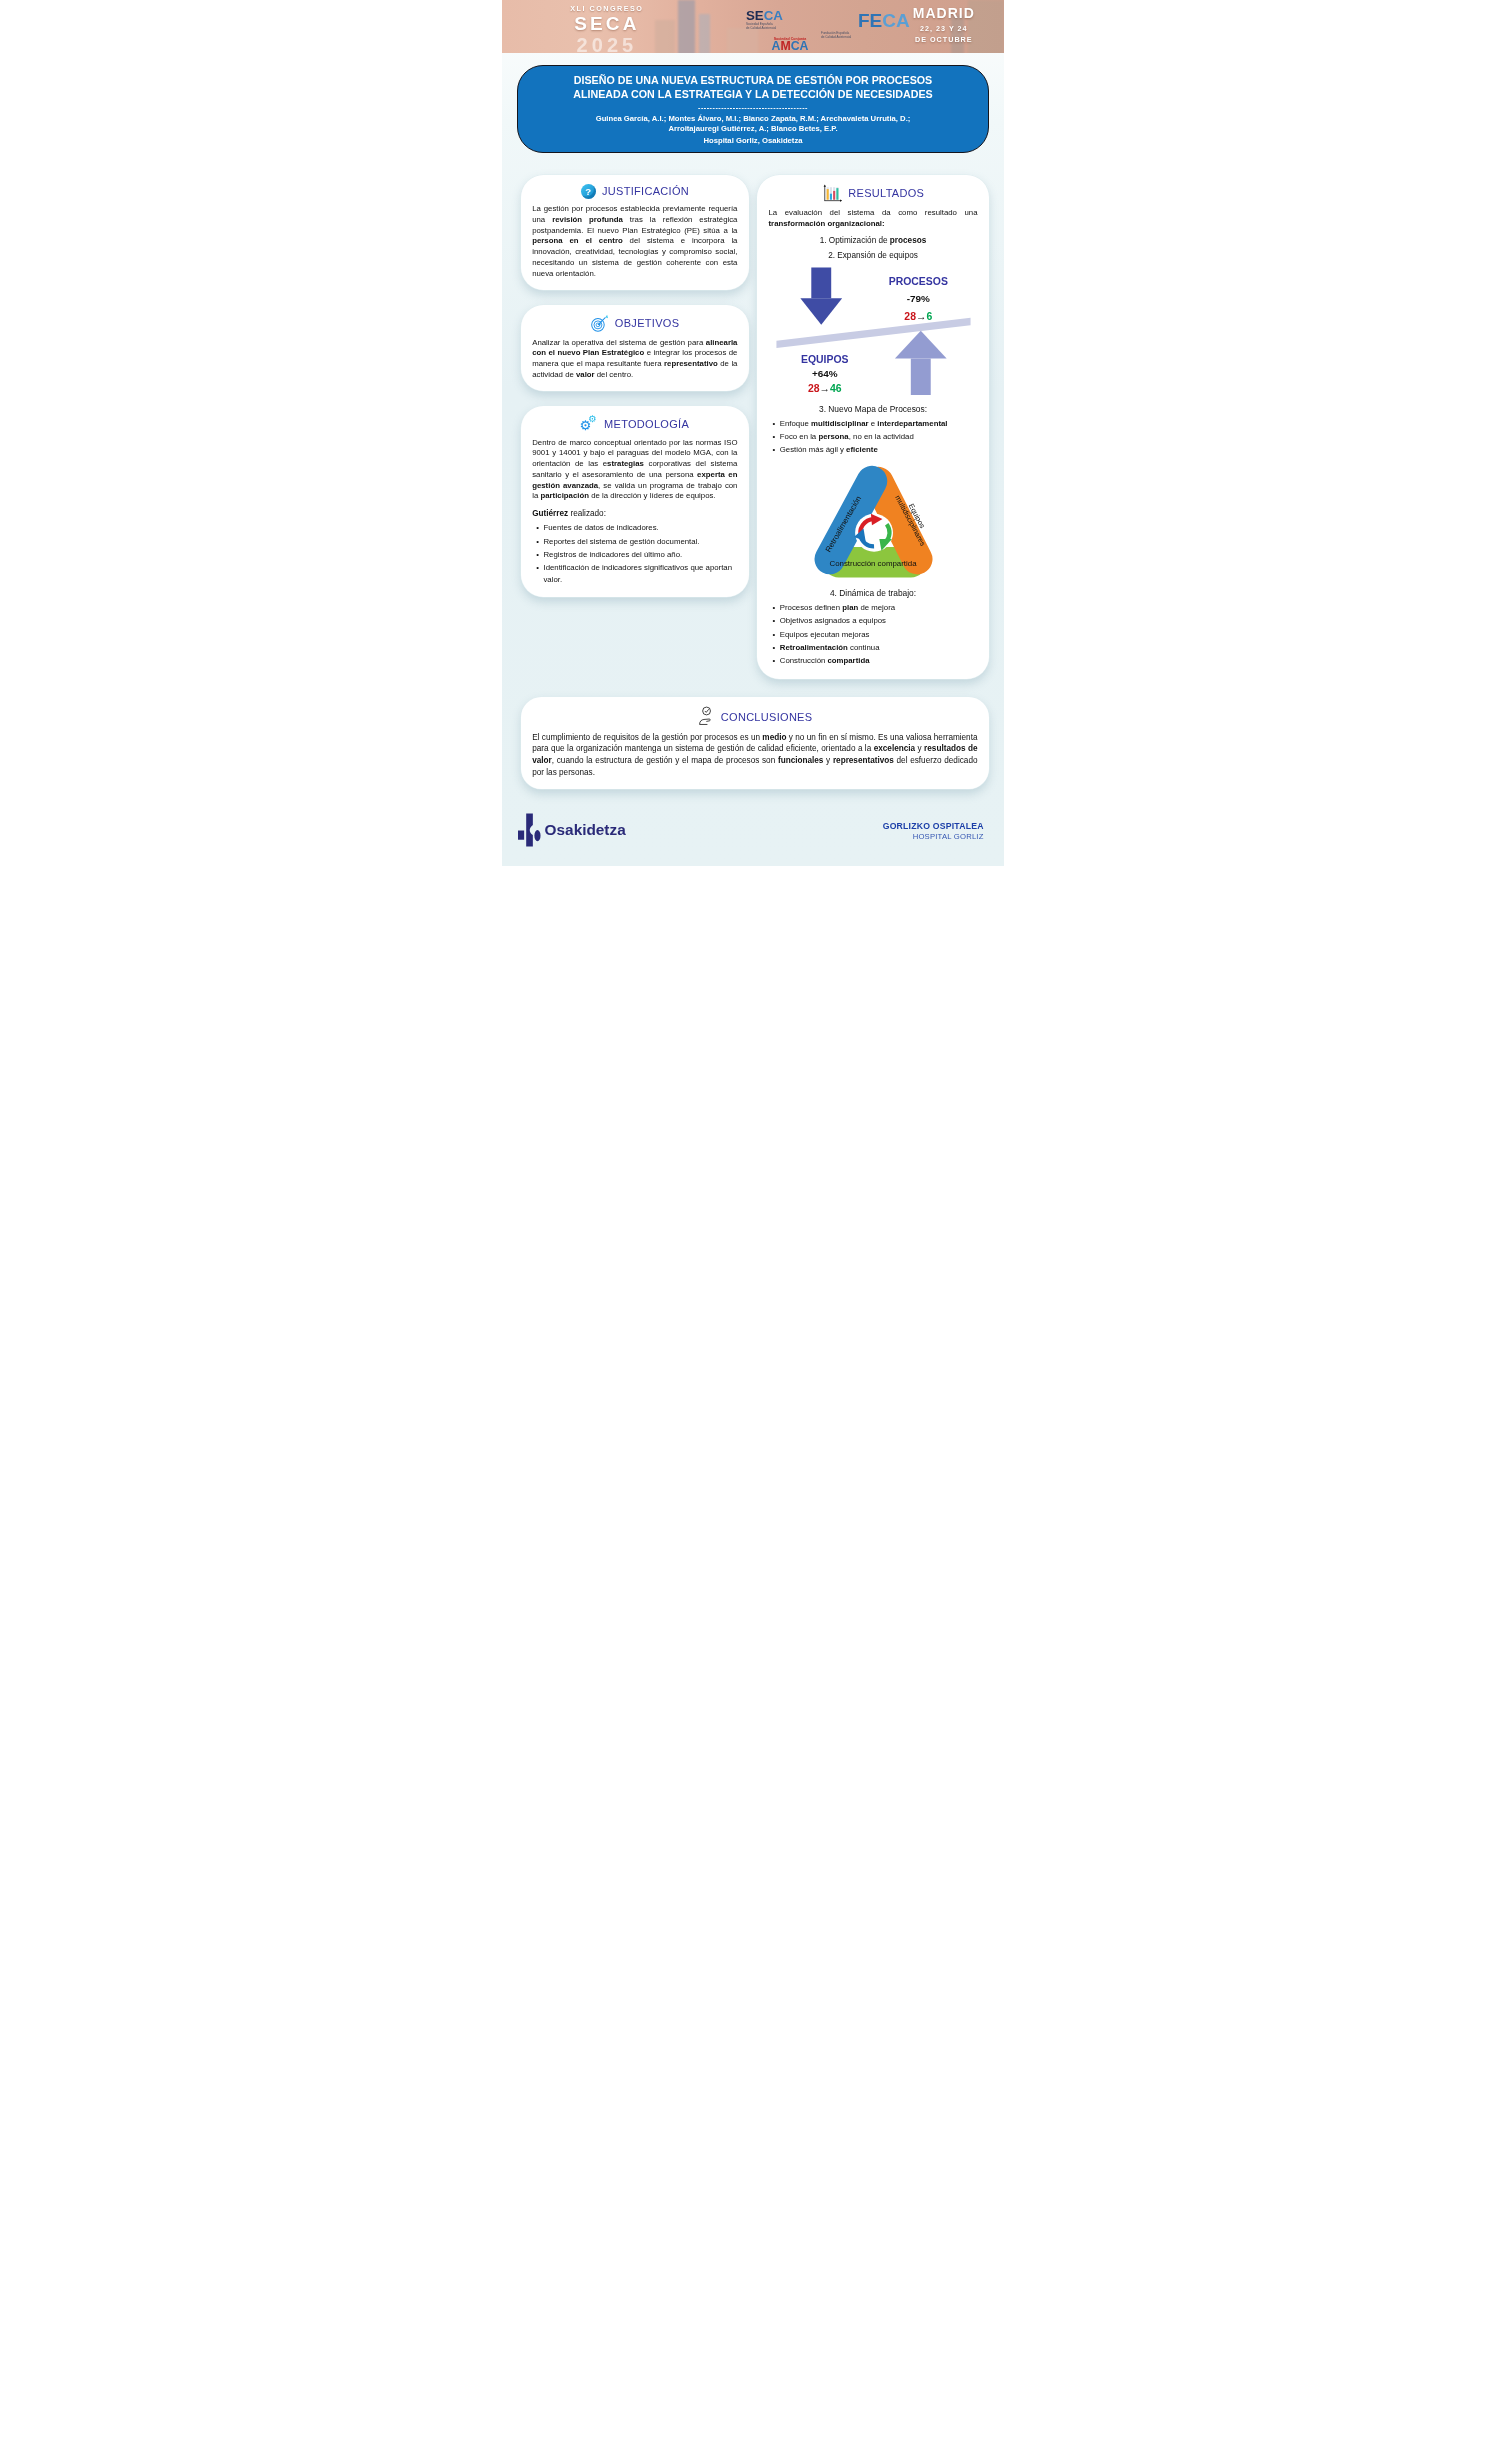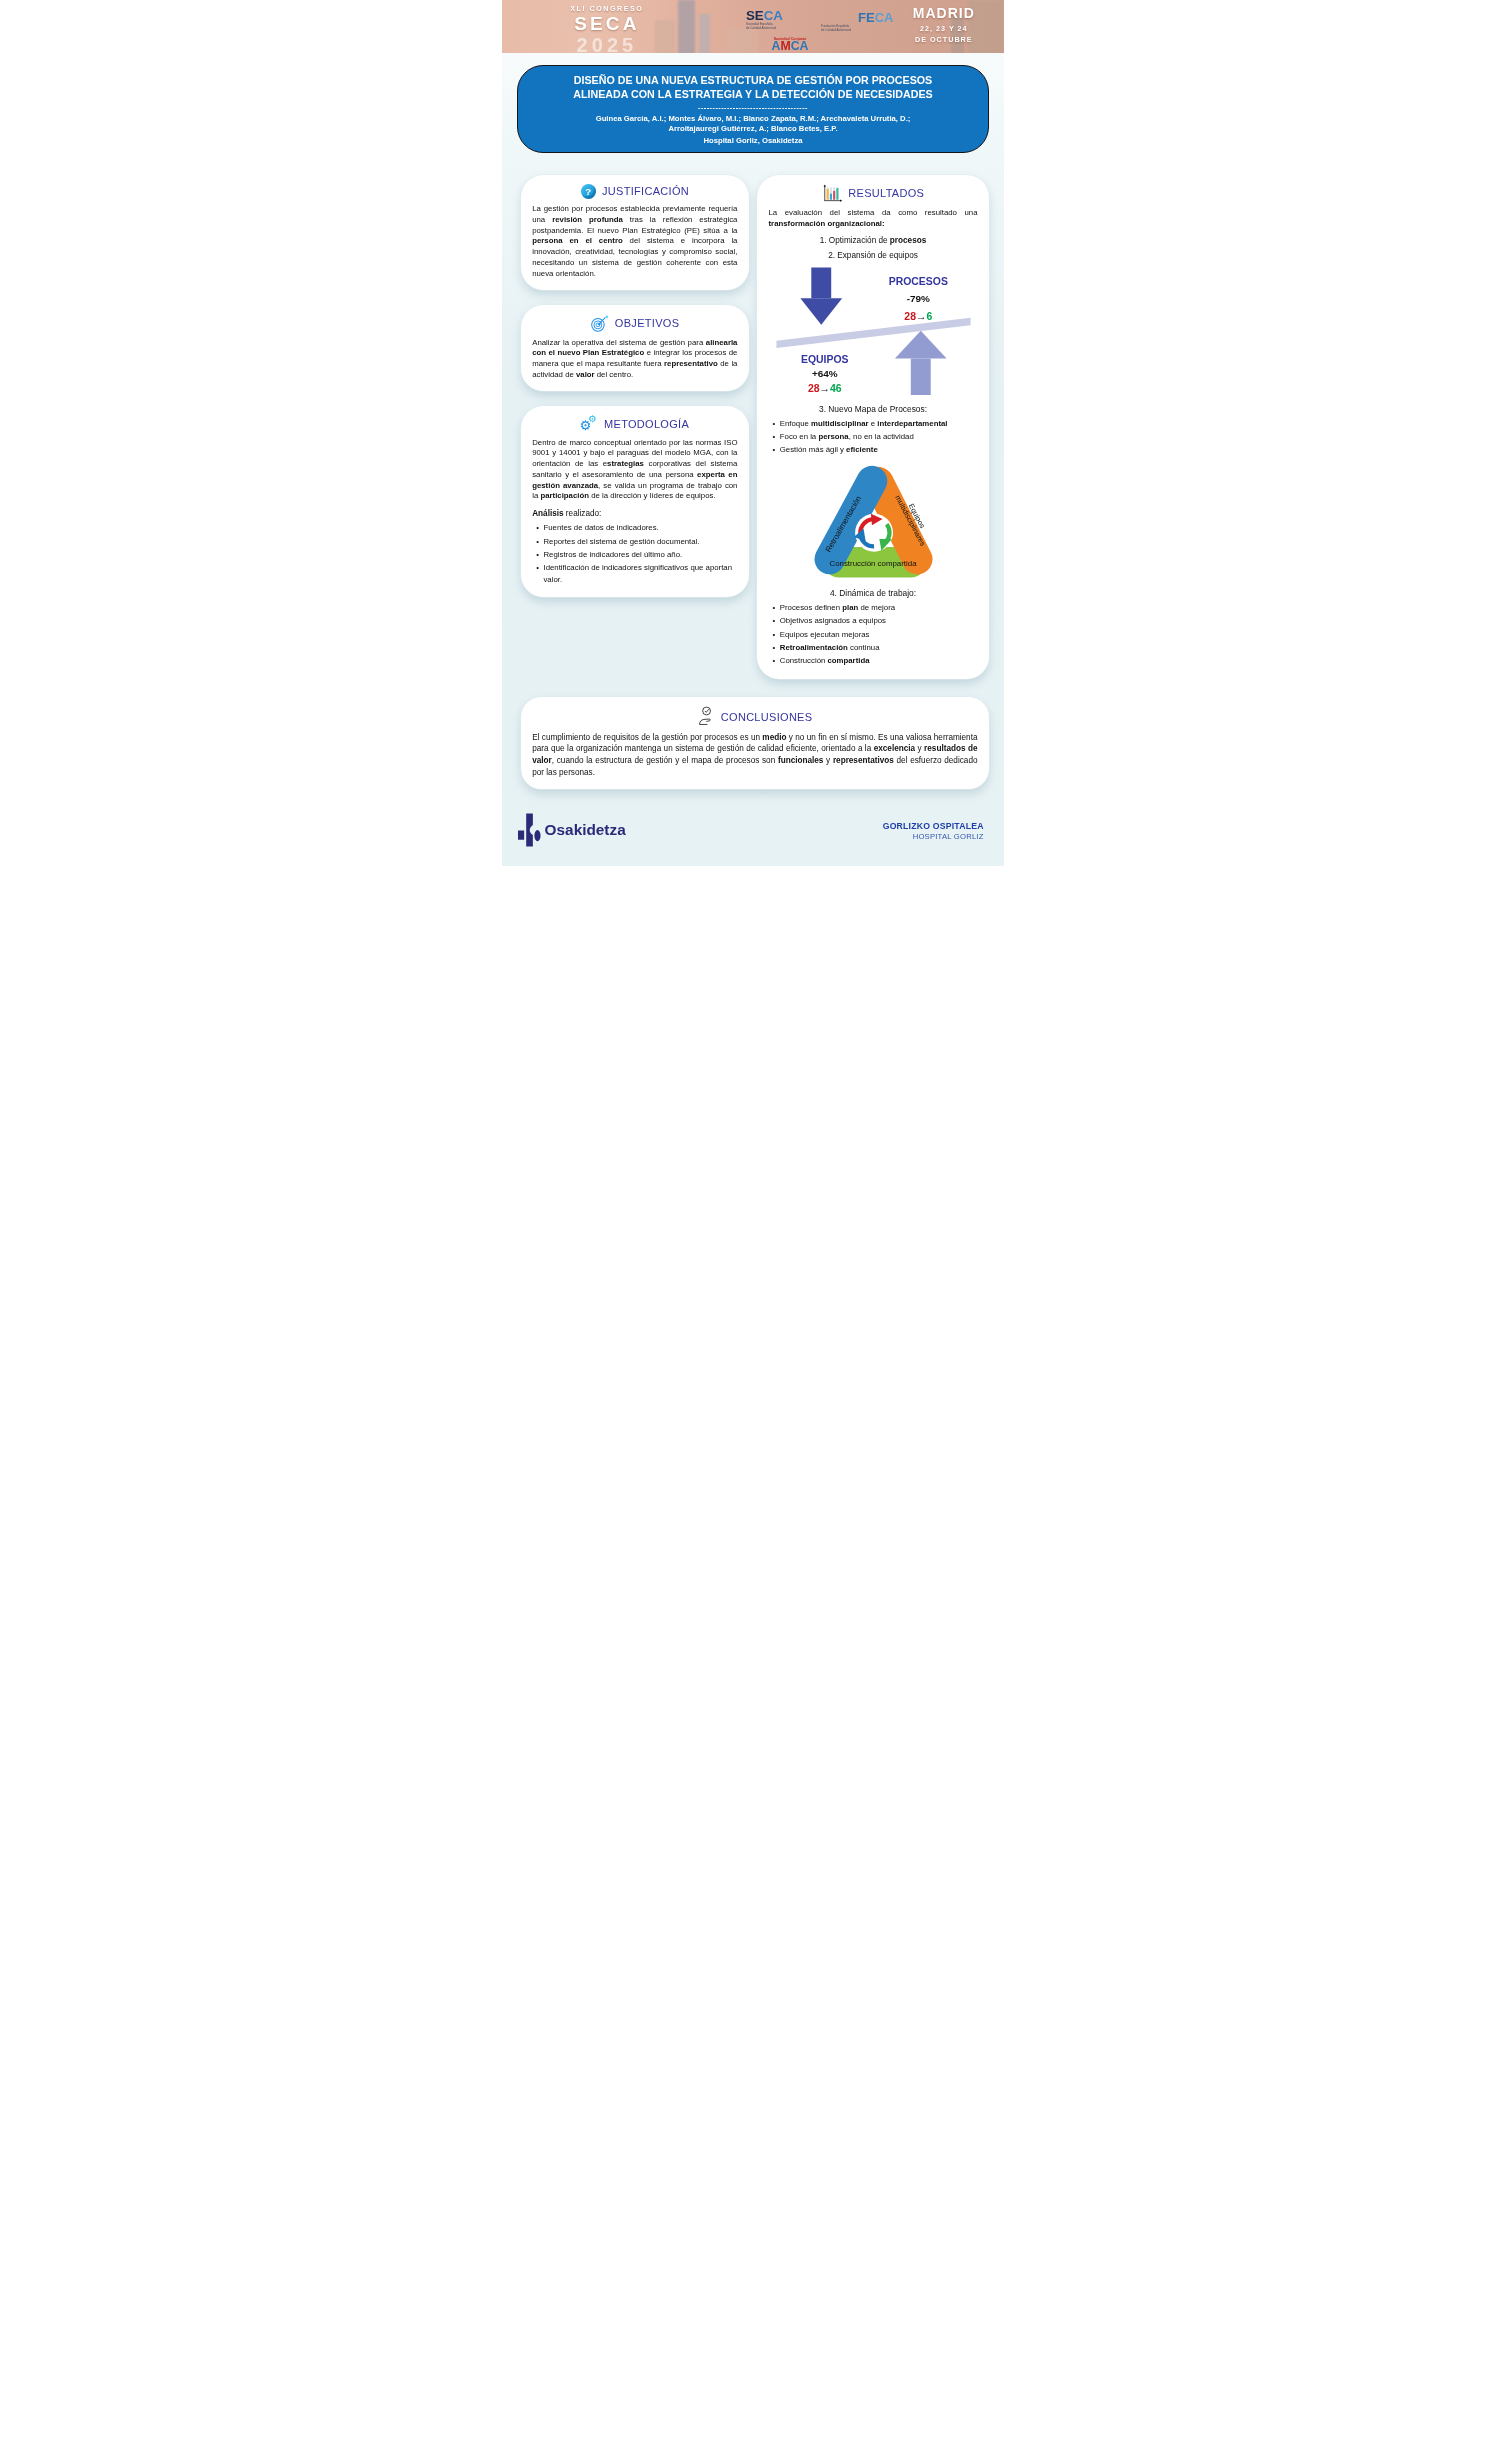--- a/index.html
+++ b/index.html
@@ -21,21 +21,21 @@
   .b6{left:225px;top:28px;width:31px;height:31px;background:#d8b3a2;}
   .hdr-left{position:absolute;left:20.4px;top:4.1px;width:169px;text-align:center;color:#fff;}
   .hdr-xli{font-size:7.2px;font-weight:bold;letter-spacing:1.5px;text-shadow:0 0.5px 1.5px rgba(120,70,50,.45);}
   .hdr-seca{font-size:19px;font-weight:bold;letter-spacing:3.1px;line-height:1.0;margin-top:1px;text-shadow:0 0.5px 2px rgba(120,70,50,.45);}
   .hdr-year{font-size:20px;font-weight:bold;letter-spacing:4.1px;color:rgba(255,255,255,.55);margin-top:0.5px;}
   .logo-seca{position:absolute;left:244px;top:8.2px;text-align:left;}
   .logo-seca .big{font-size:13.3px;font-weight:bold;color:#1d2c52;letter-spacing:0;}
   .logo-seca .big .ca{color:#3a7fc1;}
   .logo-sub{font-size:3.1px;color:#4a4f63;line-height:1.25;}
   .logo-feca{position:absolute;left:319px;top:10.2px;text-align:left;}
-  .logo-feca .big{font-size:13px;font-weight:bold;color:#2f74b5;padding-left:37px;}
+  .logo-feca .big{font-size:19px;font-weight:bold;color:#2f74b5;padding-left:37px;}
   .logo-feca .big .ca{color:#5a9fd4;}
   .logo-amca{position:absolute;left:255px;top:37px;width:66px;text-align:center;}
   .amca-top{font-size:3.6px;font-weight:bold;color:#c02524;}
   .amca-big{font-size:12.3px;font-weight:bold;line-height:.95;}
   .amca-big .blue{color:#2f74b5;} .amca-big .red{color:#c02524;}
   .amca-bar{height:1px;background:#c02524;margin:0.5px 4.1px;}
   .amca-sub{font-size:2.8px;color:#c02524;font-weight:bold;}
   .hdr-right{position:absolute;right:9.2px;top:5.1px;width:102px;text-align:center;color:#fff;text-shadow:0 0.5px 2px rgba(120,70,50,.5);}
   .hdr-city{font-size:14px;font-weight:bold;letter-spacing:1px;}
   .hdr-dates1{font-size:7.2px;font-weight:bold;letter-spacing:1px;margin-top:3.1px;}
@@ -165,21 +165,21 @@
 
       <div class="card">
         <div class="sec-head">
           <div class="gear-wrap">
             <span class="gear-a">⚙</span>
             <span class="gear-b">⚙</span>
           </div>
           <div class="sec-title">METODOLOGÍA</div>
         </div>
         <div class="body-text"><span>Dentro de marco conceptual orientado por las normas ISO 9001 y 14001 y bajo el paraguas del modelo MGA, con la orientación de las e</span><b>strategias</b><span> corporativas del sistema sanitario y el asesoramiento de una persona </span><b>experta en gestión avanzada</b><span>, se valida un programa de trabajo con la </span><b>participación</b><span> de la dirección y líderes de equipos.</span></div>
-        <div class="analysis-title"><b>Análisis</b><span> realizado:</span></div>
+        <div class="analysis-title"><b>Gutiérrez</b><span> realizado:</span></div>
         <ul class="plain">
             <li><span>Fuentes de datos de indicadores.</span></li>
             <li><span>Reportes del sistema de gestión documental.</span></li>
             <li><span>Registros de indicadores del último año.</span></li>
             <li><span>Identificación de indicadores significativos que aportan valor.</span></li>
           </ul>
       </div>
 
     </div>
 

